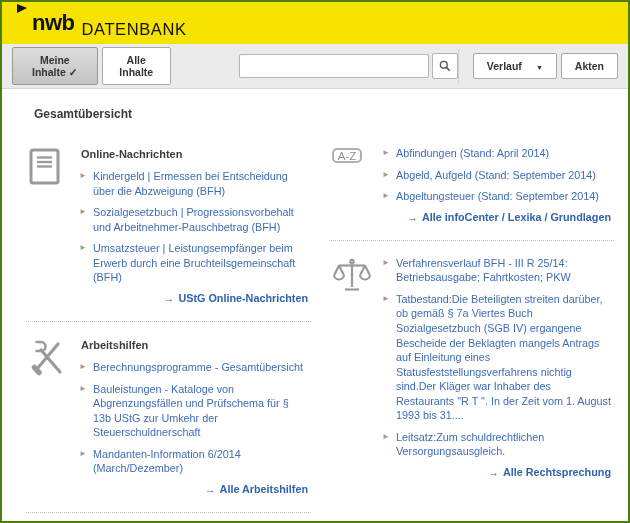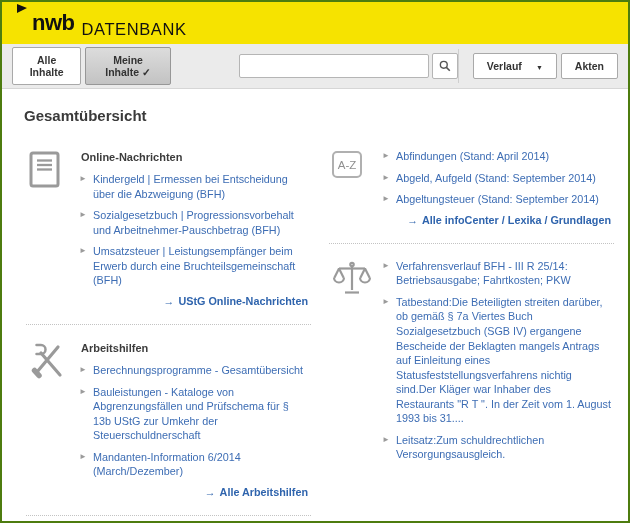--- a/index.html
+++ b/index.html
@@ -19,54 +19,54 @@
   .tb-btn + .tb-btn{margin-left:4px;}
   .search-wrap{display:flex;align-items:center;margin-left:68px;}
   .search-input{width:176px;height:22px;border:1px solid #b5b5b5;border-radius:2px;background:#fff;font-size:11px;padding:0 6px;}
   .search-btn{width:26px;height:26px;margin-left:3px;background:#fff;border:1px solid #b5b5b5;border-radius:2px;display:flex;align-items:center;justify-content:center;cursor:pointer;}
   .tb-right{margin-left:auto;display:flex;align-items:center;}
   .vdivider{width:1px;height:34px;background:#cfcfcf;margin-right:14px;}
   .caret{font-size:7px;margin-left:14px;color:#333;}
 
   
   .content{padding:14px 10px 0 20px;}
-  .page-title{font-size:15px;font-weight:bold;color:#3a3a3a;margin:4px 0 20px 2px;}
+  .page-title{font-size:12px;font-weight:bold;color:#3a3a3a;margin:4px 0 20px 12px;}
   .cols{display:flex;gap:10px;}
   .col{flex:1;min-width:0;}
 
   .section{display:flex;border:3px solid transparent;padding:2px 4px;}
   .icon-col{flex:none;width:50px;padding-top:2px;}
   .text-col{flex:1;min-width:0;}
   .sec-title{font-size:11px;font-weight:bold;color:#3c3c3c;margin:2px 0 9px 2px;}
   ul.items{list-style:none;margin:0;padding:0;}
   ul.items li{display:flex;margin-bottom:7px;font-size:10.8px;line-height:1.35;}
   .bullet{flex:none;width:14px;color:#9b9b9b;font-size:8px;padding-top:2px;}
   a.item-link{color:#3d6db4;text-decoration:none;cursor:pointer;}
   .all-link{text-align:right;font-size:10.8px;font-weight:bold;margin:2px 0 6px 0;}
   .all-link a{color:#2f64ad;text-decoration:none;cursor:pointer;}
   .all-arrow{color:#2f64ad;font-weight:normal;margin-right:4px;}
   .divider{border-top:1px dotted #c3c3c3;margin:6px 4px 10px 4px;}
 
   
-  .badge-icon{box-sizing:border-box;width:30px;height:27px;border:2px solid #b0b0b0;border-radius:5px;color:#8f8f8f;font-size:11.5px;display:flex;align-items:center;justify-content:center;background:#fff;}
+  .badge-icon{box-sizing:border-box;width:30px;height:15px;border:2px solid #b0b0b0;border-radius:5px;color:#8f8f8f;font-size:11.5px;display:flex;align-items:center;justify-content:center;background:#fff;}
 </style>
 </head>
 <body>
 
 <div class="page">
 
   <div class="brand">
     <span class="corner-flag"></span>
     <span class="logo-bold">nwb</span>
     <span class="logo-rest">DATENBANK</span>
   </div>
 
   <div class="toolbar">
+    <button class="tb-btn selected">Meine Inhalte ✓</button>
     <button class="tb-btn">Alle Inhalte</button>
-    <button class="tb-btn selected">Meine Inhalte ✓</button>
     <div class="search-wrap">
       <input class="search-input" type="text" value="" style="">
       <button class="search-btn">
         <svg width="14" height="14" viewBox="0 0 14 14">
             <circle cx="5.6" cy="5.6" r="4" fill="none" stroke="#555" stroke-width="1.6"></circle>
             <line x1="8.6" y1="8.6" x2="12.6" y2="12.6" stroke="#555" stroke-width="1.8"></line>
           </svg>
       </button>
     </div>
     <div class="tb-right">
@@ -201,19 +201,20 @@
                 </li>
               <li>
                   <span class="bullet">►</span>
                   <a class="item-link">Tatbestand:Die Beteiligten streiten darüber, ob gemäß § 7a Viertes Buch Sozialgesetzbuch (SGB IV) ergangene Bescheide der Beklagten mangels Antrags auf Einleitung eines Statusfeststellungsverfahrens nichtig sind.Der Kläger war Inhaber des Restaurants "R T ". In der Zeit vom 1. August 1993 bis 31....</a>
                 </li>
               <li>
                   <span class="bullet">►</span>
                   <a class="item-link">Leitsatz:Zum schuldrechtlichen Versorgungsausgleich.</a>
                 </li>
             </ul>
+            <div class="all-link"><span class="all-arrow">→</span><a>Alle Rechtsprechung</a></div>
           </div>
         </div>
 
       </div>
     </div>
   </div>
 </div>
 
 </body></html>

